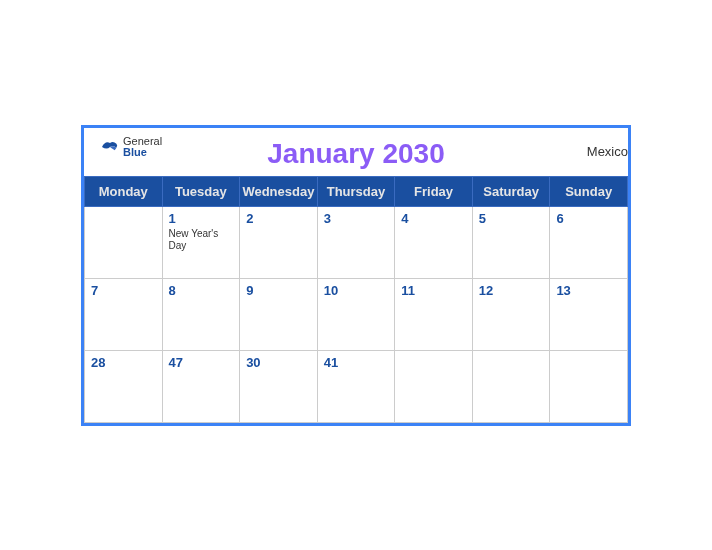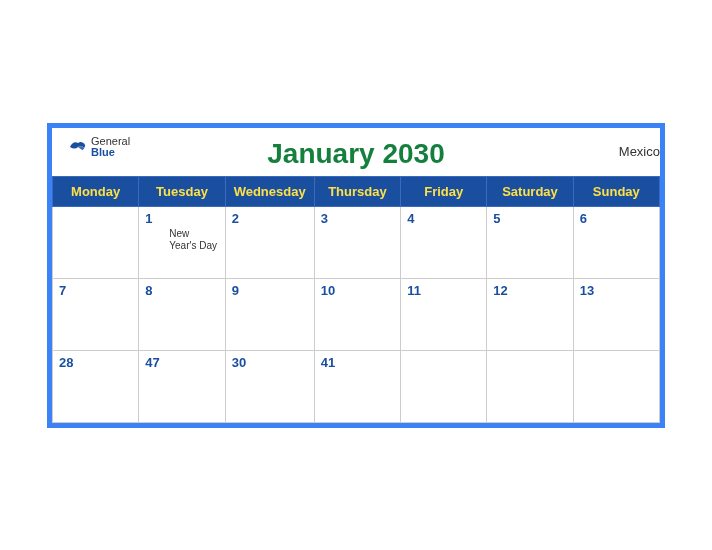--- a/index.html
+++ b/index.html
@@ -7,22 +7,22 @@
       font-family: Arial, sans-serif;
       background: #fff;
       display: flex;
       justify-content: center;
       align-items: center;
       width: 712px;
       height: 550px;
       overflow: hidden;
     }
     .calendar-wrapper {
-      width: 618px;
-      border: 5px solid #3b82f6;
+      width: 550px;
+      border: 3px solid #3b82f6;
       background: #fff;
     }
     .calendar-header {
       display: flex;
       align-items: center;
       justify-content: center;
       padding: 10px 16px 6px 16px;
       position: relative;
     }
     .logo-area {
@@ -45,42 +45,42 @@
       font-weight: bold;
       line-height: 1;
     }
     .logo-bird {
       display: inline-block;
       width: 20px;
       height: 16px;
     }
     .calendar-title {
       font-size: 28px;
-      color: #15803d;
+      color: #8b5cf6;
       font-weight: bold;
       text-align: center;
     }
     .country-label {
       position: absolute;
       right: 0;
       top: 16px;
       font-size: 13px;
       color: #333;
     }
     .calendar-table {
       width: 100%;
       border-collapse: collapse;
     }
     .calendar-table th {
       background-color: #1a4fa0;
-      color: #fde047;
+      color: #e5e5e5;
       font-size: 13px;
       font-weight: bold;
       text-align: center;
-      padding: 7px 8px;
+      padding: 7px 0;
       border: 1px solid #3a6bc0;
     }
     .calendar-table td {
       border: 1px solid #ccc;
       vertical-align: top;
       width: calc(100% / 7);
       height: 72px;
       padding: 4px 6px;
       background: #fff;
     }
@@ -89,21 +89,20 @@
       color: #1a4fa0;
       font-weight: bold;
       display: block;
     }
     .holiday-label {
       font-size: 10px;
       color: #333;
       margin-top: 2px;
       display: block;
       line-height: 1.2;
-      margin-left: 24px;
     }
     .empty-cell {
       background: #fff;
     }
   </style>
 </head>
 <body>
 
 <div class="calendar-wrapper">
   <div class="calendar-header">

